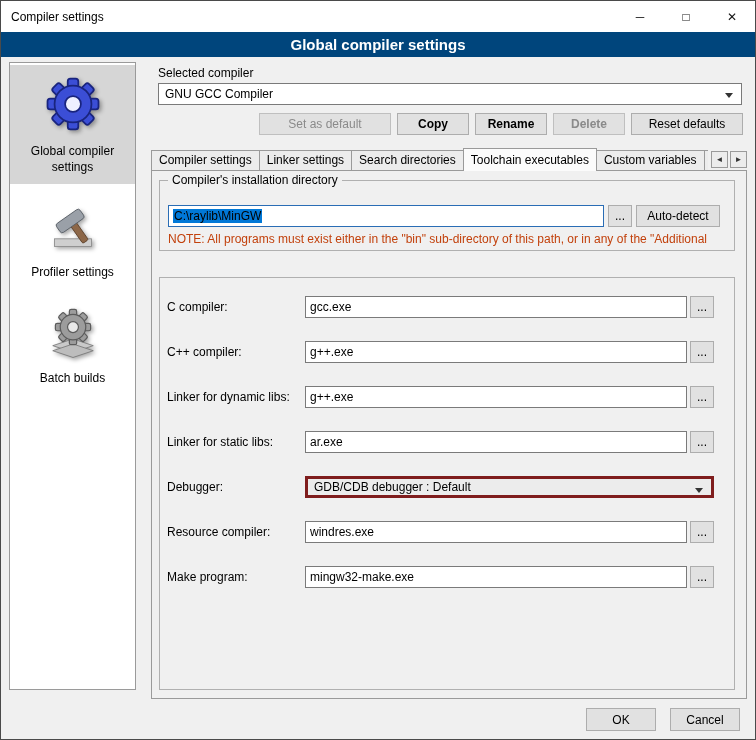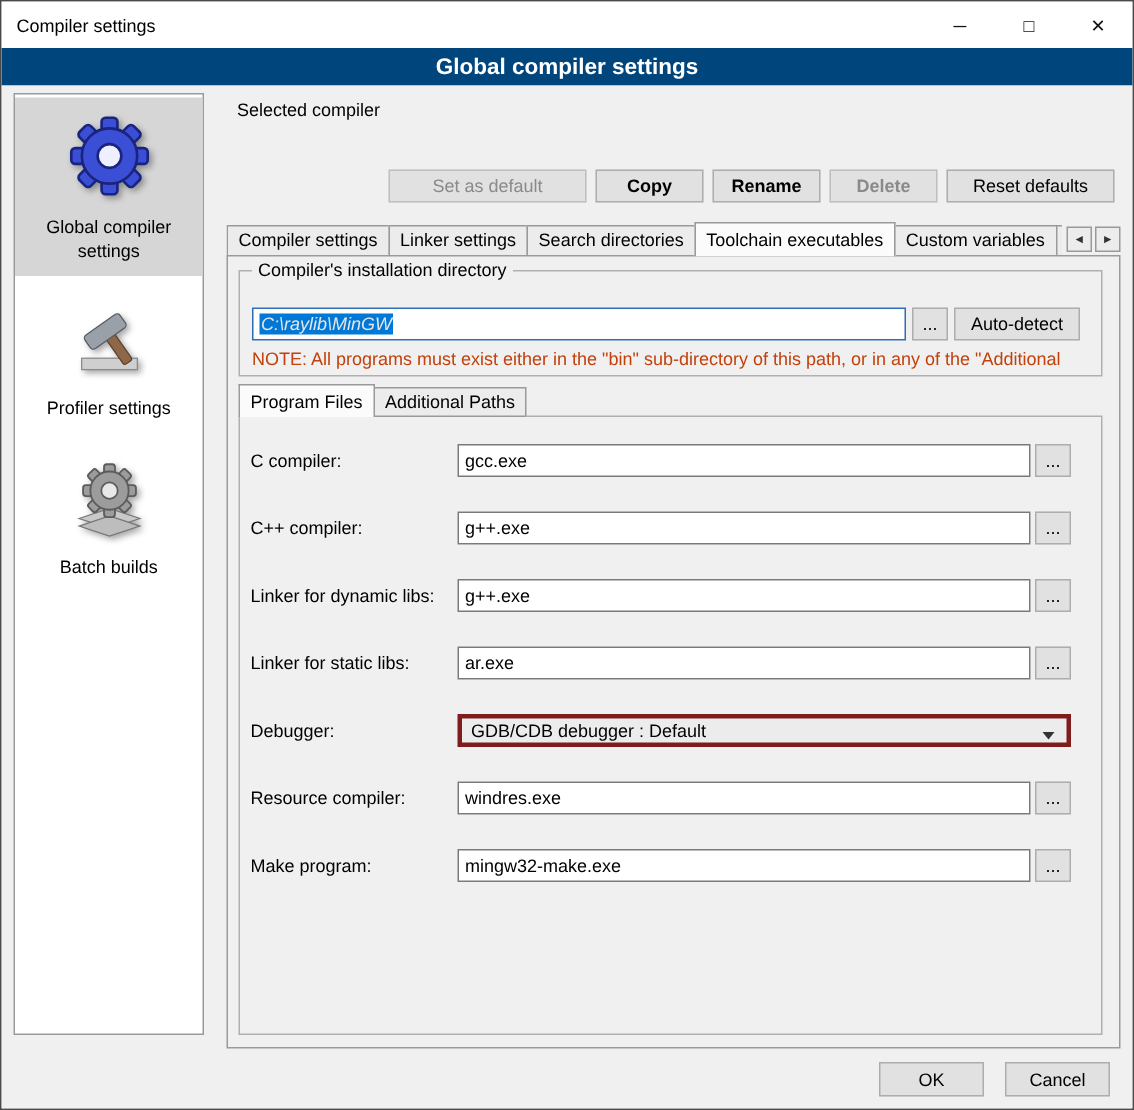--- a/index.html
+++ b/index.html
@@ -48,21 +48,21 @@
   .tab-arrow { width: 17px; height: 17px; background: #ececec; border: 1px solid #9a9a9a; font-size: 8px; display: flex; align-items: center; justify-content: center; color: #333; }
 
   
   .panel { position: absolute; left: 150px; right: 8px; top: 113px; bottom: 40px; border: 1px solid #9a9a9a; background: #f0f0f0; z-index: 1; }
 
   .groupbox { position: absolute; left: 7px; right: 11px; top: 9px; height: 71px; border: 1px solid #b0b0b0; padding: 24px 14px 0 8px; }
   .group-title { position: absolute; top: -8px; left: 8px; background: #f0f0f0; padding: 0 4px; }
   .dir-row { display: flex; gap: 4px; }
   .inputbox { height: 22px; background: #fff; border: 1px solid #7a7a7a; padding: 0 4px; display: flex; align-items: center; white-space: nowrap; overflow: hidden; }
   .dir-input { flex: 1; border-color: #2a6db5; }
-  .sel-text { background: #0078d7; color: #e5e5e5; padding: 0 1px; font-style: italic; }
+  .sel-text { background: #0078d7; color: #000000; padding: 0 1px; }
   .browse-btn { width: 24px; flex: none; }
   .autodetect-btn { width: 84px; flex: none; }
   .note { margin-top: 5px; color: #c2410c; white-space: nowrap; overflow: hidden; }
 
   
   .inner-tabs { position: absolute; left: 7px; top: 85px; height: 22px; display: flex; align-items: flex-end; z-index: 3; }
   .inner-tabs .tab { height: 20px; }
   .inner-tabs .tab.active { height: 22px; }
   .inner-panel { position: absolute; left: 7px; right: 11px; top: 106px; bottom: 8px; border: 1px solid #b0b0b0; padding: 11px 20px 0 7px; z-index: 2; background: #f0f0f0; }
 
@@ -140,20 +140,21 @@
               <use href="#gear-shape" fill="#9c9c9c" stroke="#5c5c5c" stroke-width="2"></use>
               <circle r="9" fill="#e8e8e8" stroke="#5c5c5c" stroke-width="2"></circle>
             </g>
           </svg>
         </span>
         <span class="side-label">Batch builds</span>
       </div>
     </div>
 
     <div class="main-label">Selected compiler</div>
+    <div class="combo main-combo">GNU GCC Compiler</div>
 
     <div class="btn-row">
       <div class="btn w-setdef disabled">Set as default</div>
       <div class="btn w-std">Copy</div>
       <div class="btn w-std">Rename</div>
       <div class="btn w-std disabled">Delete</div>
       <div class="btn w-reset">Reset defaults</div>
     </div>
 
     <div class="tabs-bar">
@@ -178,24 +179,20 @@
         <div class="dir-row">
           <div class="inputbox dir-input">
               <span class="sel-text">C:\raylib\MinGW</span>
             </div>
           <div class="btn browse-btn">...</div>
           <div class="btn autodetect-btn">Auto-detect</div>
         </div>
         <div class="note">NOTE: All programs must exist either in the "bin" sub-directory of this path, or in any of the "Additional</div>
       </div>
 
-      <div class="inner-tabs">
-        <div class="tab active">Program Files</div>
-        <div class="tab">Additional Paths</div>
-      </div>
 
       <div class="inner-panel">
 
         <div class="field-row">
           <span class="field-label">C compiler:</span>
           <div class="inputbox field-input">gcc.exe</div>
           <div class="btn field-browse">...</div>
         </div>
 
         <div class="field-row">

